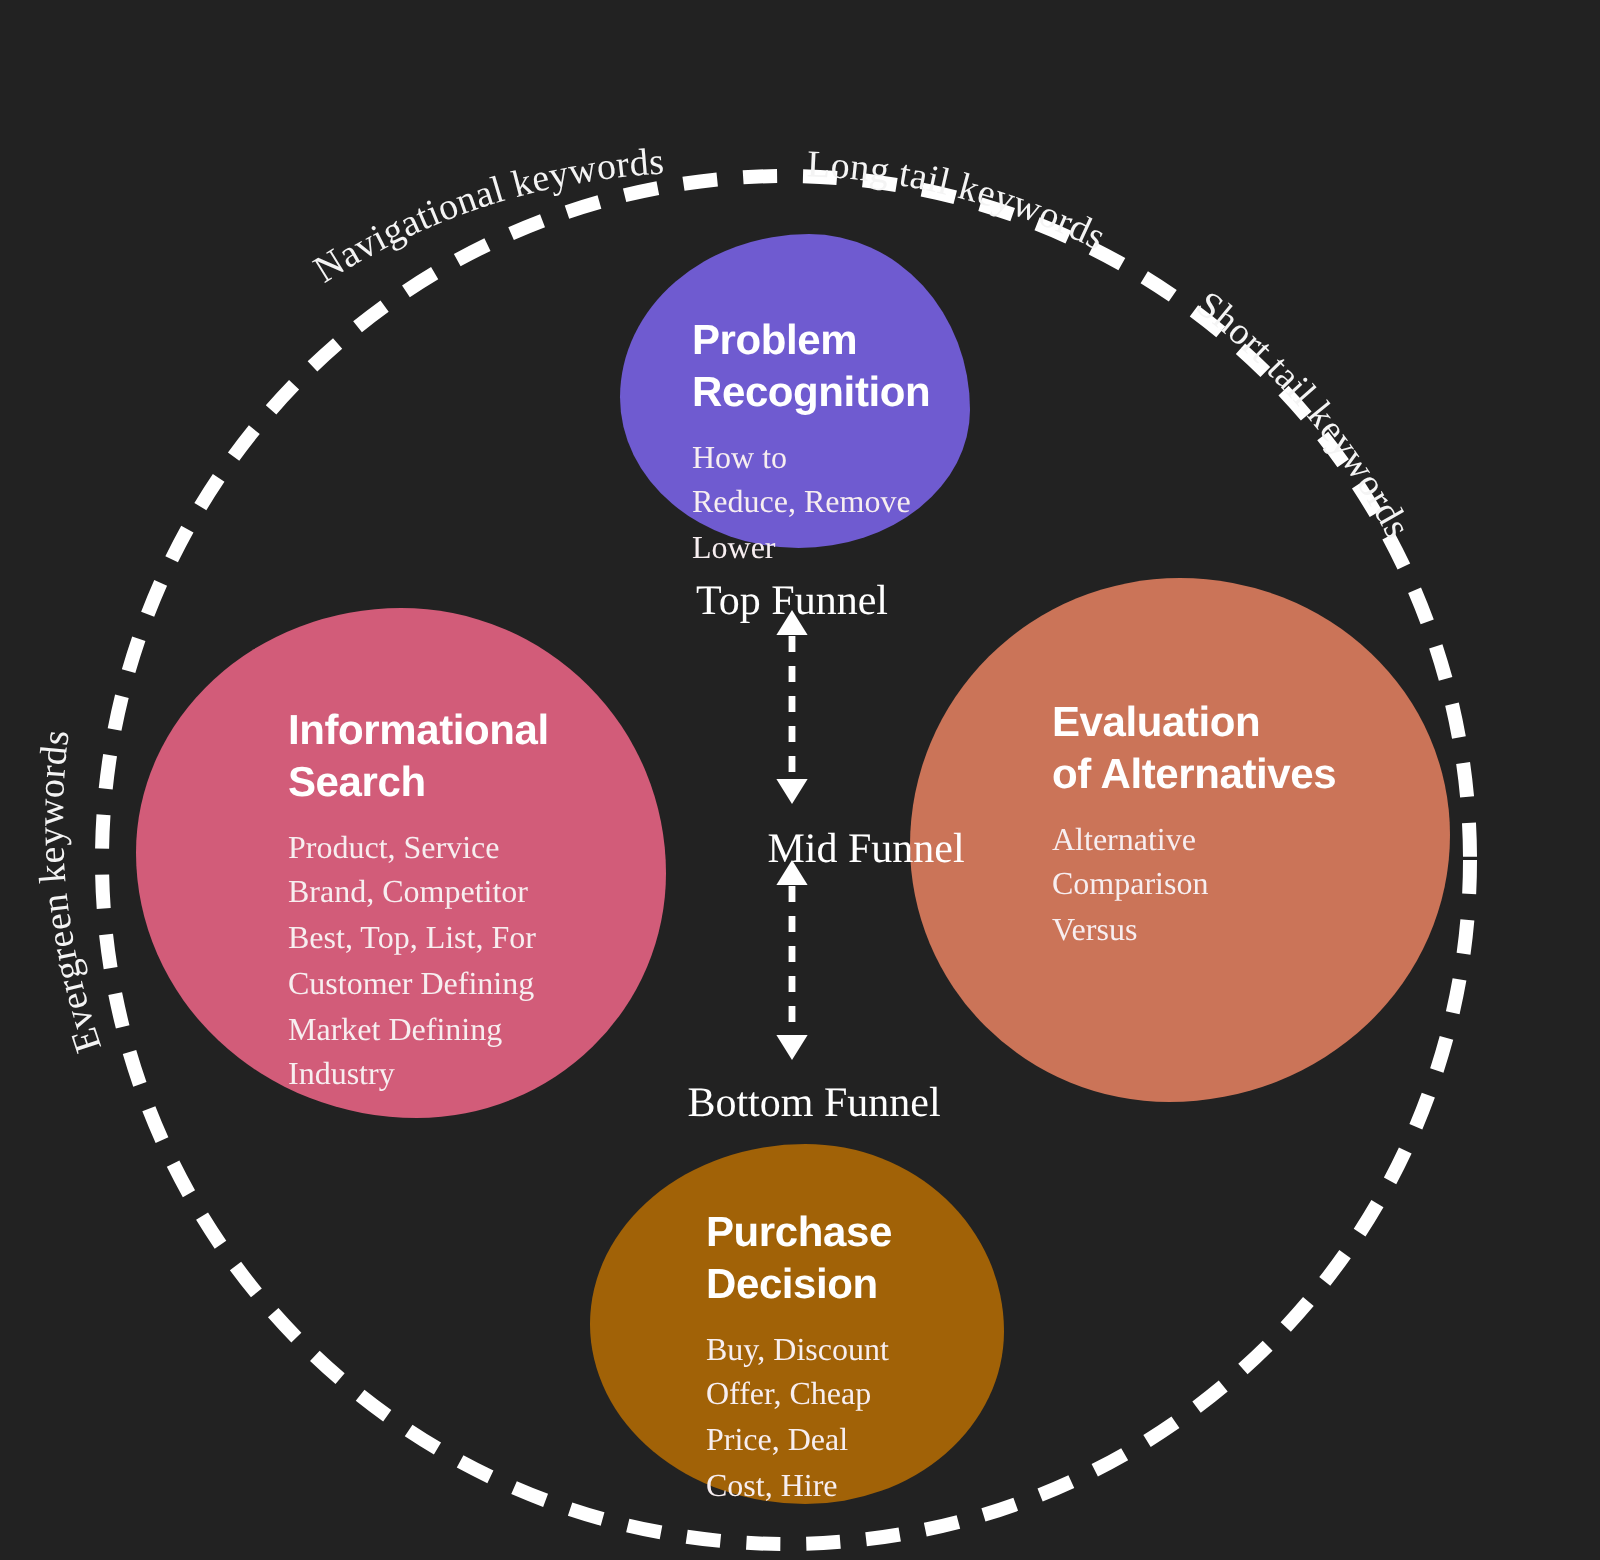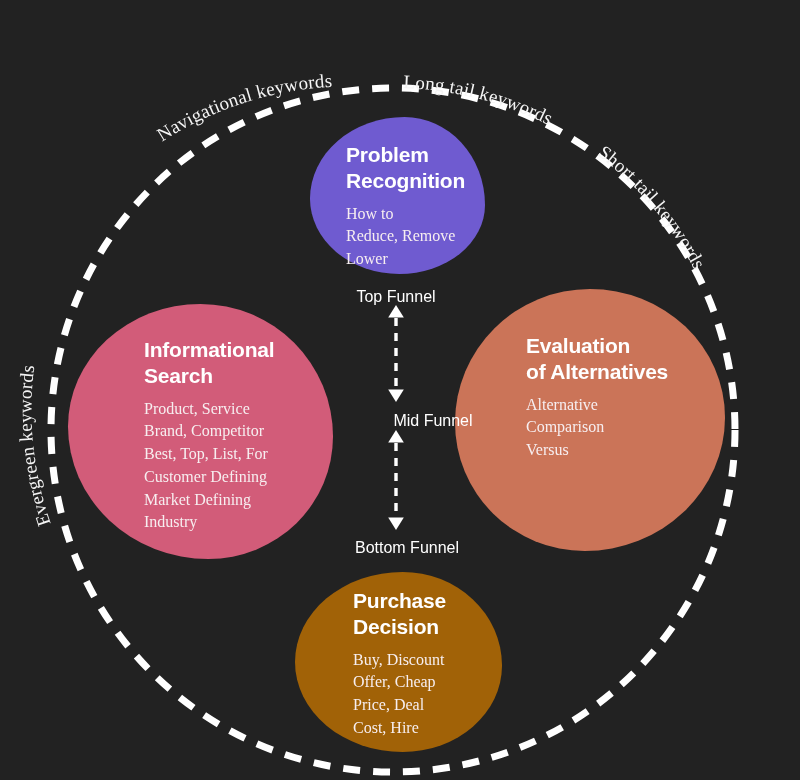--- a/index.html
+++ b/index.html
@@ -53,21 +53,21 @@
     flex-direction: column;
     justify-content: flex-start;
   }
   .blob-title {
     font-family: "Liberation Sans", sans-serif;
     font-weight: bold;
     font-size: 21px;
     line-height: 1.23;
     color: #ffffff;
     white-space: pre-line;
-    margin: 0 0 9px 0;
+    margin: 16px 0 9px 0;
     letter-spacing: -0.2px;
   }
   .blob-body {
     font-family: "Liberation Serif", serif;
     font-size: 16px;
     line-height: 1.42;
     color: #f7eef0;
     white-space: pre-line;
     margin: 0;
   }
@@ -98,22 +98,22 @@
     left: 295px; top: 572px;
     width: 207px; height: 180px;
     background: #a16207;
     border-radius: 52% 48% 48% 52% / 50% 52% 48% 50%;
     padding: 16px 16px 0 58px;
   }
 
   
   .funnel-label {
     position: absolute;
-    font-family: Liberation Sans, sans-serif;
-    font-size: 16px;
+    font-family: Liberation Serif, serif;
+    font-size: 21px;
     color: #ffffff;
     text-align: right;
     white-space: nowrap;
     transform: translateX(-50%);
   }
   #funnel-top    { left: 396px; top: 288px; }
   #funnel-mid    { left: 396px; top: 412px; margin-left: 37px; }
   #funnel-bottom { left: 407px; top: 539px; }
 
   .funnel-arrow {

